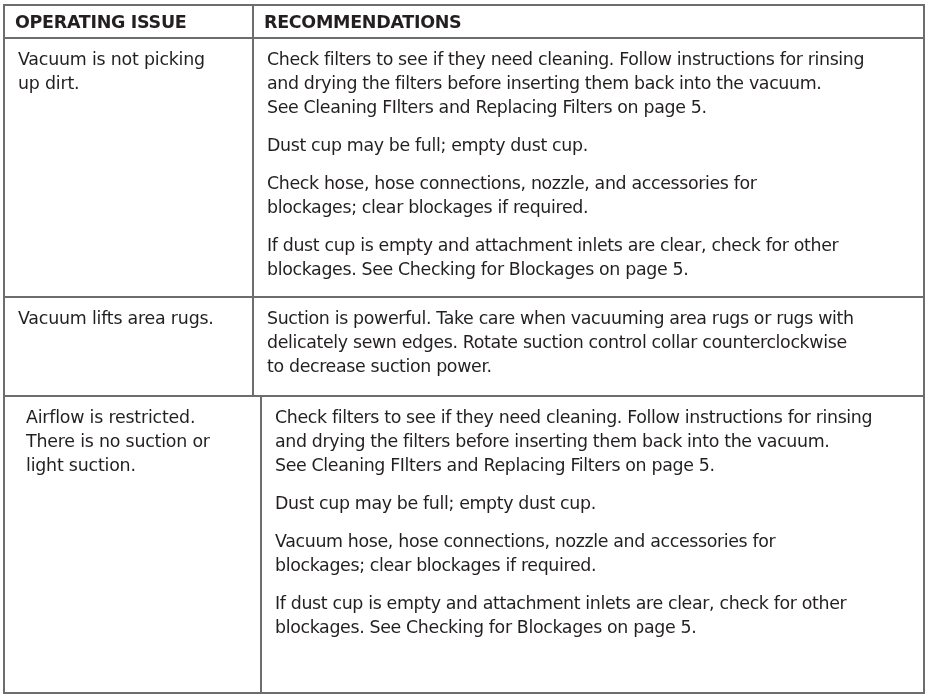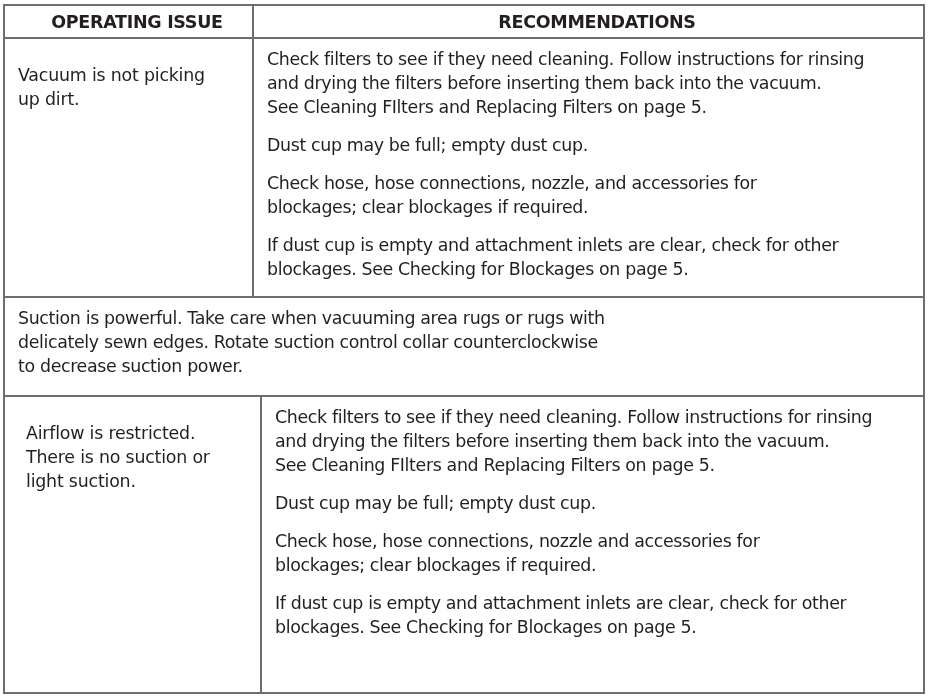--- a/index.html
+++ b/index.html
@@ -3,23 +3,23 @@
 <meta charset="utf-8">
 <style>
   html, body { margin: 0; padding: 0; background: #ffffff; }
   body { width: 932px; height: 698px; position: relative; overflow: hidden;
          font-family: "DejaVu Sans", sans-serif; color: #231f20; }
   .tbl { position: absolute; left: 3px; top: 4px; width: 922px; height: 690px;
          border: 2px solid #6d6d6d; box-sizing: border-box; }
   .row { position: absolute; left: 0; right: 0; display: flex; box-sizing: border-box; }
   .row.bb { border-bottom: 2px solid #6d6d6d; }
   .cell-issue { width: 249px; box-sizing: border-box; border-right: 2px solid #6d6d6d;
-                padding: 24px 0 0 13px; font-size: 17.4px; line-height: 24px; letter-spacing: -0.2px; }
+                padding: 8px 0 0 13px; font-size: 17.4px; line-height: 24px; letter-spacing: -0.2px; }
   .cell-rec { flex: 1; padding: 8px 6px 0 13px; font-size: 17.4px; line-height: 24px; letter-spacing: -0.35px; }
-  .hdr .cell-issue, .hdr .cell-rec { padding: 6px 0 0 17px; text-align: center; font-weight: bold;
+  .hdr .cell-issue, .hdr .cell-rec { padding: 6px 0 0 10px; font-weight: bold;
                 font-size: 17.5px; line-height: 20px; letter-spacing: -0.3px; }
   .rec-para { margin: 0 0 14px 0; }
 </style>
 </head>
 <body>
 
 <div class="tbl">
 
   <div class="row bb hdr" style="top:0; height:33px;">
     <div class="cell-issue">OPERATING ISSUE</div>
@@ -45,20 +45,23 @@
         <div>blockages; clear blockages if required.</div>
       </div>
       <div class="rec-para">
         <div>If dust cup is empty and attachment inlets are clear, check for other</div>
         <div>blockages. See Checking for Blockages on page 5.</div>
       </div>
     </div>
   </div>
 
   <div class="row bb" style="top:292px; height:99px;">
+    <div class="cell-issue">
+      <div>Vacuum lifts area rugs.</div>
+    </div>
     <div class="cell-rec">
       <div class="rec-para">
         <div>Suction is powerful. Take care when vacuuming area rugs or rugs with</div>
         <div>delicately sewn edges. Rotate suction control collar counterclockwise</div>
         <div>to decrease suction power.</div>
       </div>
     </div>
   </div>
 
   <div class="row" style="top:391px; bottom:0;margin-left:8px;">
@@ -70,21 +73,21 @@
     <div class="cell-rec">
       <div class="rec-para">
         <div>Check filters to see if they need cleaning. Follow instructions for rinsing</div>
         <div>and drying the filters before inserting them back into the vacuum.</div>
         <div>See Cleaning FIlters and Replacing Filters on page 5.</div>
       </div>
       <div class="rec-para">
         <div>Dust cup may be full; empty dust cup.</div>
       </div>
       <div class="rec-para">
-        <div>Check hose, hose connections, nozzle and accessories for</div>
+        <div>Vacuum hose, hose connections, nozzle and accessories for</div>
         <div>blockages; clear blockages if required.</div>
       </div>
       <div class="rec-para">
         <div>If dust cup is empty and attachment inlets are clear, check for other</div>
         <div>blockages. See Checking for Blockages on page 5.</div>
       </div>
     </div>
   </div>
 
 </div>

